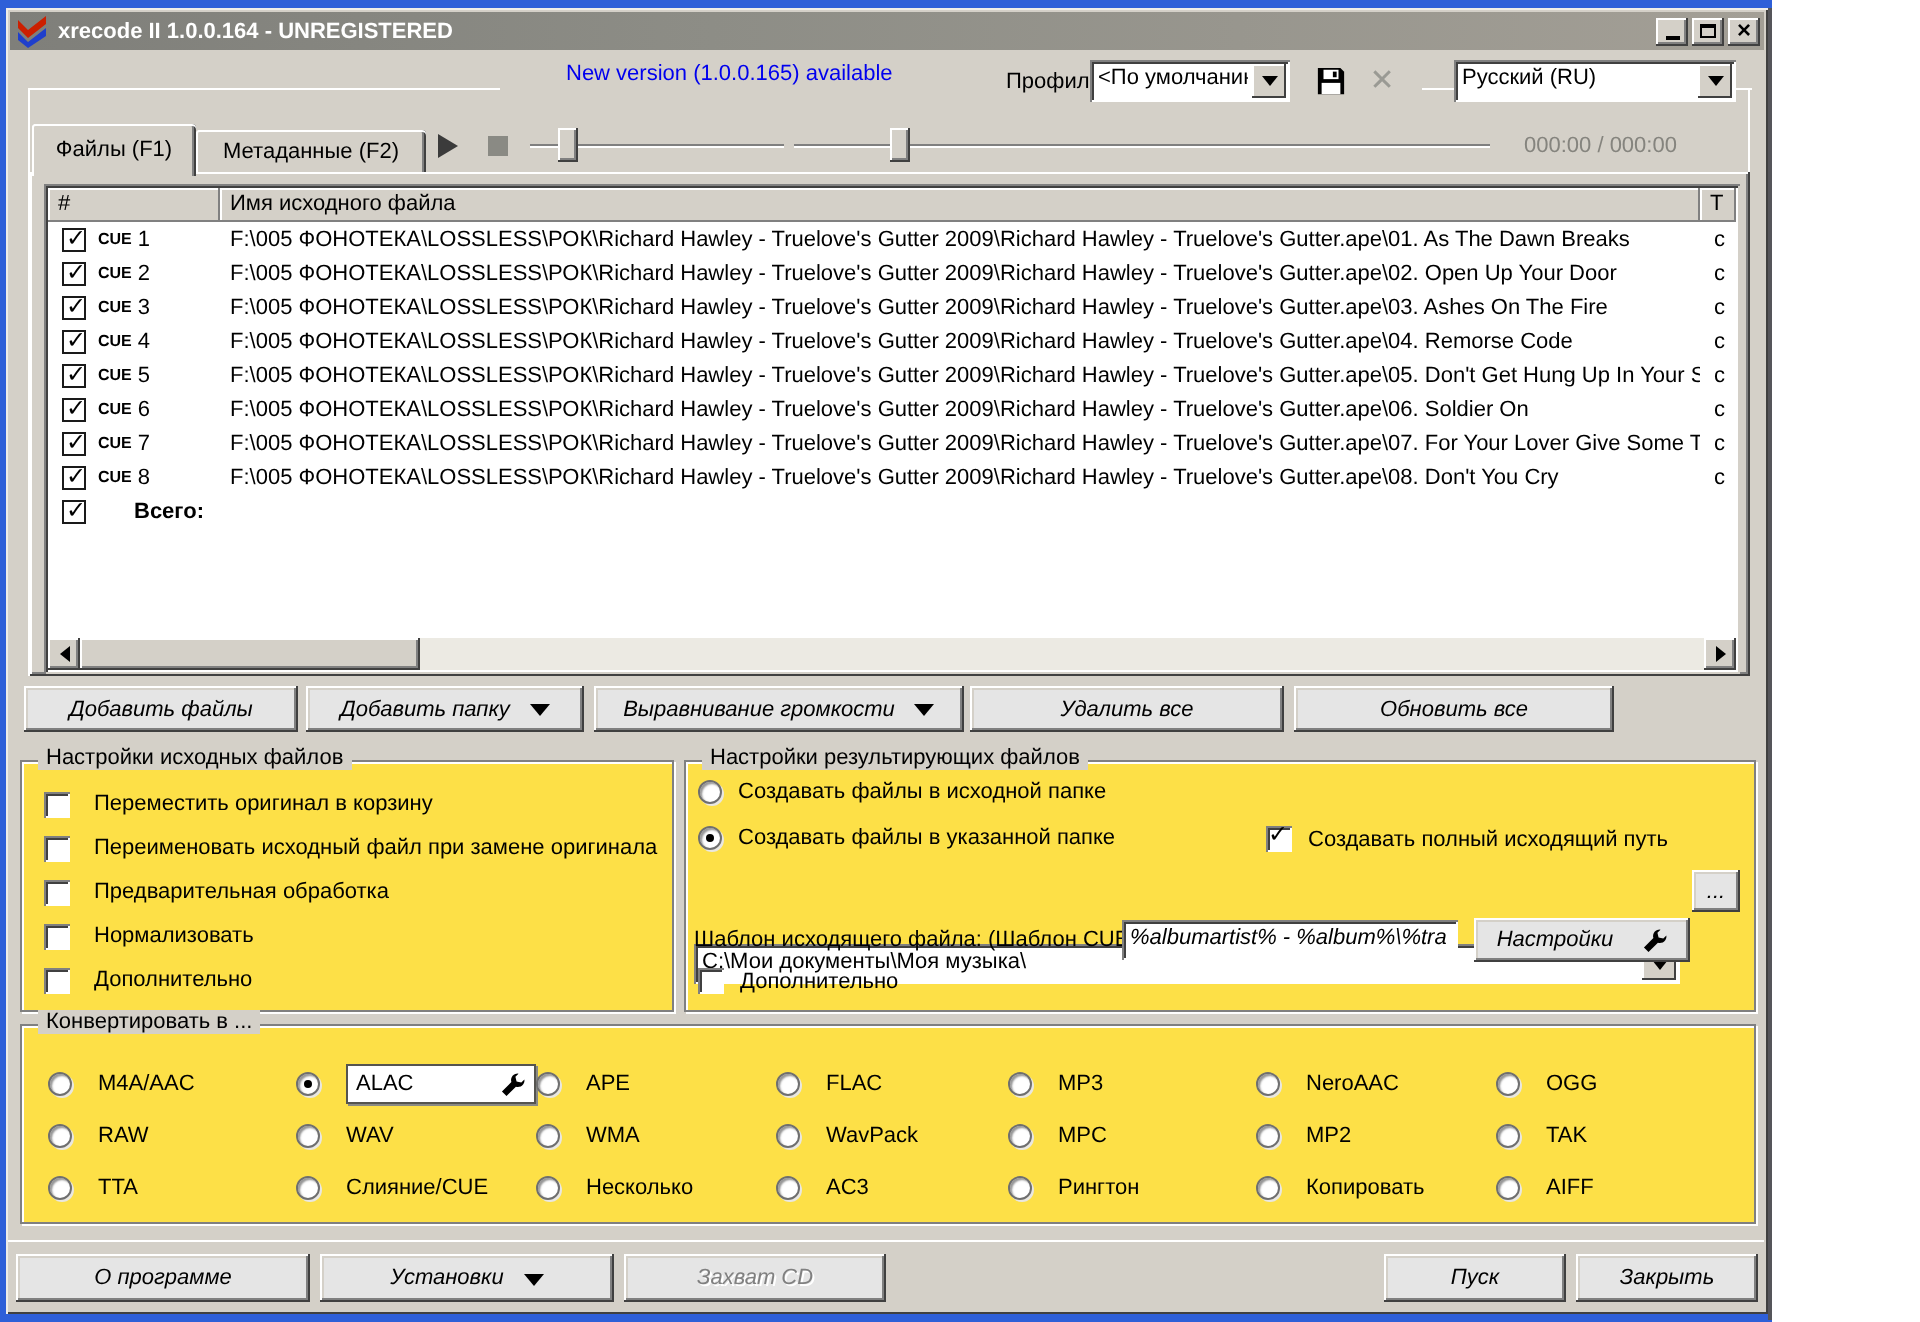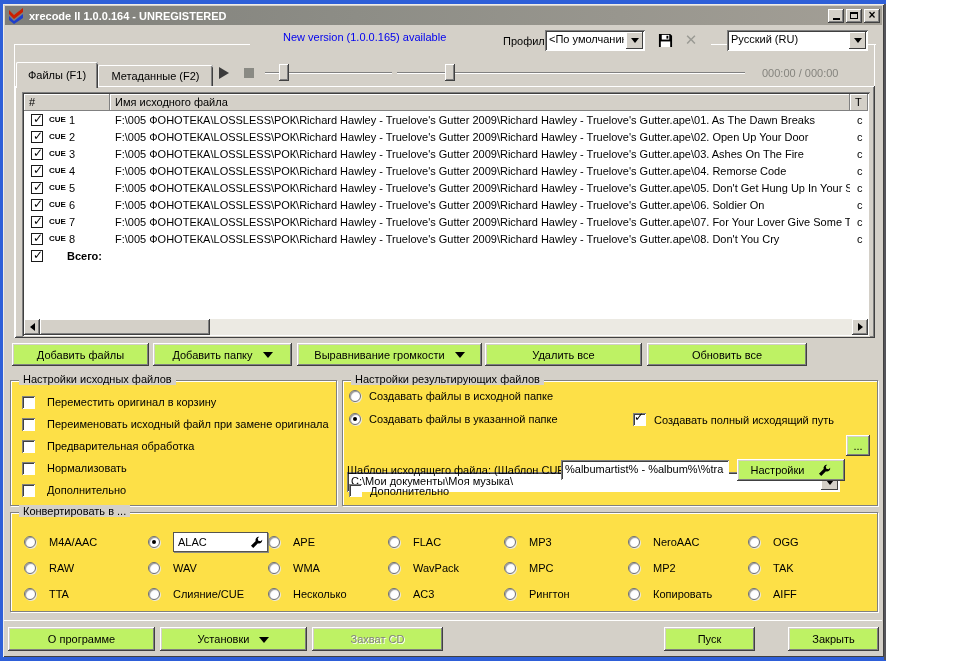--- a/index.html
+++ b/index.html
@@ -25,21 +25,21 @@
   .titlebar .title{color:#fff;font-weight:bold;margin-left:4px;white-space:nowrap;}
   .applogo{width:18px;height:16px;}
   .winbtns{margin-left:auto;display:flex;gap:2px;}
   .winbtn{width:16px;height:14px;background:#D4D0C8;display:flex;align-items:center;justify-content:center;
           box-shadow:inset -1px -1px 0 #404040,inset 1px 1px 0 #fff,inset -2px -2px 0 #808080,inset 2px 2px 0 #D4D0C8;
           font-weight:bold;font-size:10px;line-height:10px;}
   .glyph-min{width:7px;height:2px;background:#000;margin-top:7px;}
   .glyph-max{width:8px;height:7px;border:1px solid #000;border-top-width:2px;}
   .glyph-close{font-size:12px;margin-top:-2px;}
 
-  .raised{background:#bef264;box-shadow:inset -1px -1px 0 #404040,inset 1px 1px 0 #fff,inset -2px -2px 0 #808080,inset 2px 2px 0 #D4D0C8;}
+  .raised{background:#e5e5e5;box-shadow:inset -1px -1px 0 #404040,inset 1px 1px 0 #fff,inset -2px -2px 0 #808080,inset 2px 2px 0 #D4D0C8;font-style:italic;}
   .btn{display:flex;align-items:center;justify-content:center;gap:10px;cursor:default;white-space:nowrap;}
   .btn.disabled{color:#808080;text-shadow:1px 1px 0 #fff;}
   .dd-arrow{width:0;height:0;border:5px solid transparent;border-top:6px solid #000;margin-top:6px;}
 
   .etch-h{background:#808080;height:1px;border-bottom:1px solid #fff;}
   .etch-v{background:#808080;width:1px;border-right:1px solid #fff;}
 
   .update-link{color:#0000EE;cursor:pointer;}
 
   .combo{display:flex;background:#fff;box-shadow:inset 1px 1px 0 #808080,inset -1px -1px 0 #fff,inset 2px 2px 0 #404040;}
@@ -371,21 +371,21 @@
   <div class="abs combo" style="left:347px;top:436px;width:493px;height:20px;margin-top:36px;">
     <span class="txt">C:\Мои документы\Моя музыка\</span>
     <span class="ddbtn">
         <span class="dd-arrow"></span>
       </span>
   </div>
   <div class="abs btn raised" style="left:846px;top:435px;width:24px;height:21px;">
     <span>...</span>
   </div>
   <span class="abs" style="left:347px;top:464px;">Шаблон исходящего файла: (Шаблон CUE)</span>
-  <div class="tpl-input" style="left:561px;top:460px;width:168px;height:20px;">
+  <div class="tpl-input" style="left:561px;top:460px;width:168px;height:20px;font-style:italic;">
     <span>%albumartist% - %album%\%tra</span>
   </div>
   <div class="abs btn raised" style="left:737px;top:459px;width:108px;height:22px;gap:14px;">
     <span>Настройки</span>
     <svg class="wrench" viewBox="0 0 16 16">
         <path d="M15 4.6 A4 4 0 0 1 9.8 9 L4 14.8 L1.2 12 L7 6.2 A4 4 0 0 1 11.4 1 L9.5 2.9 L10.2 5.8 L13.1 6.5 Z" fill="#000"></path>
       </svg>
   </div>
   <div class="inline-row" style="left:349px;top:484px;">
     <span class="cb std"></span>
@@ -491,19 +491,19 @@
   <div class="footer-btn btn raised" style="left:8px;top:627px;width:147px;">
     <span>О программе</span>
   </div>
   <div class="footer-btn btn raised" style="left:160px;top:627px;width:147px;">
     <span>Установки</span>
       <span class="dd-arrow"></span>
   </div>
   <div class="footer-btn btn raised disabled" style="left:312px;top:627px;width:131px;">
     <span>Захват CD</span>
   </div>
-  <div class="footer-btn btn raised" style="left:664px;top:627px;width:91px;">
+  <div class="footer-btn btn raised" style="left:692px;top:627px;width:91px;">
     <span>Пуск</span>
   </div>
   <div class="footer-btn btn raised" style="left:788px;top:627px;width:91px;">
     <span>Закрыть</span>
   </div>
 </div>
 
 </body></html>

